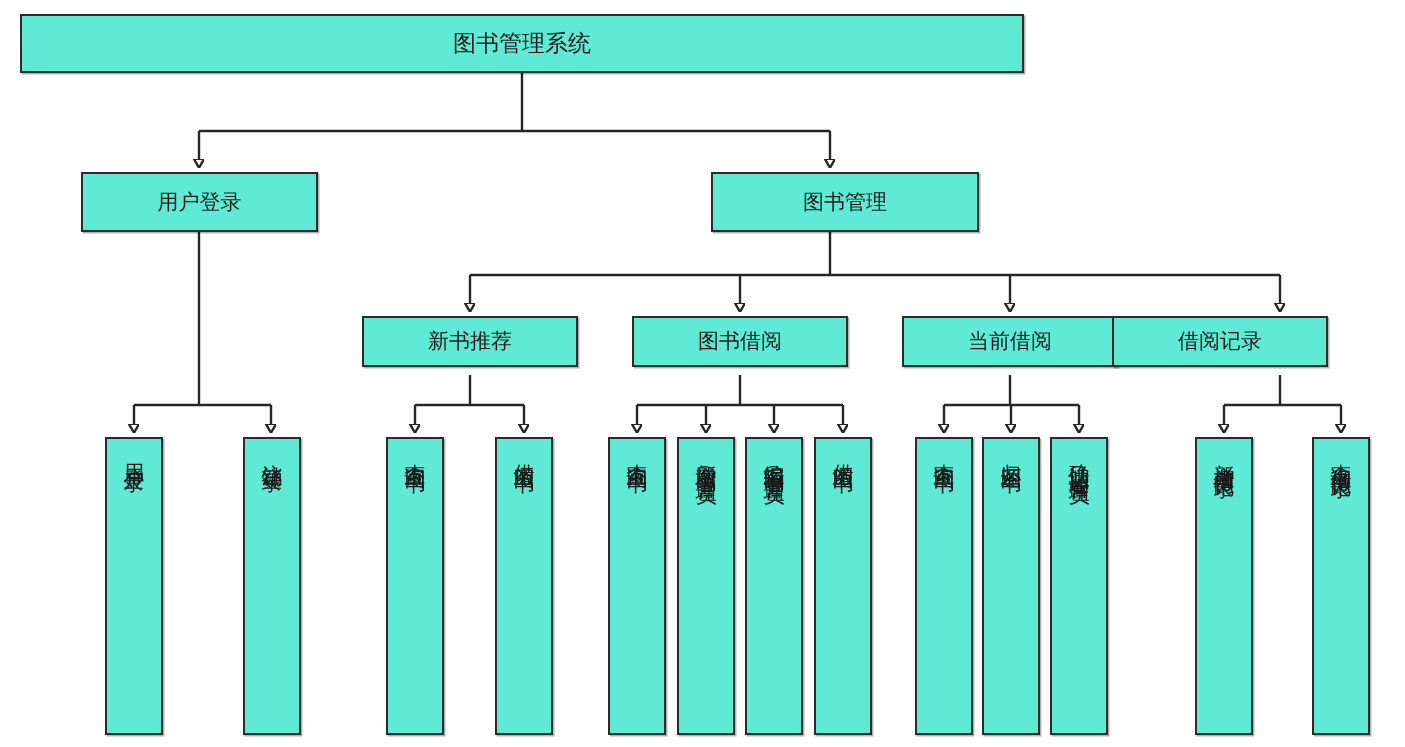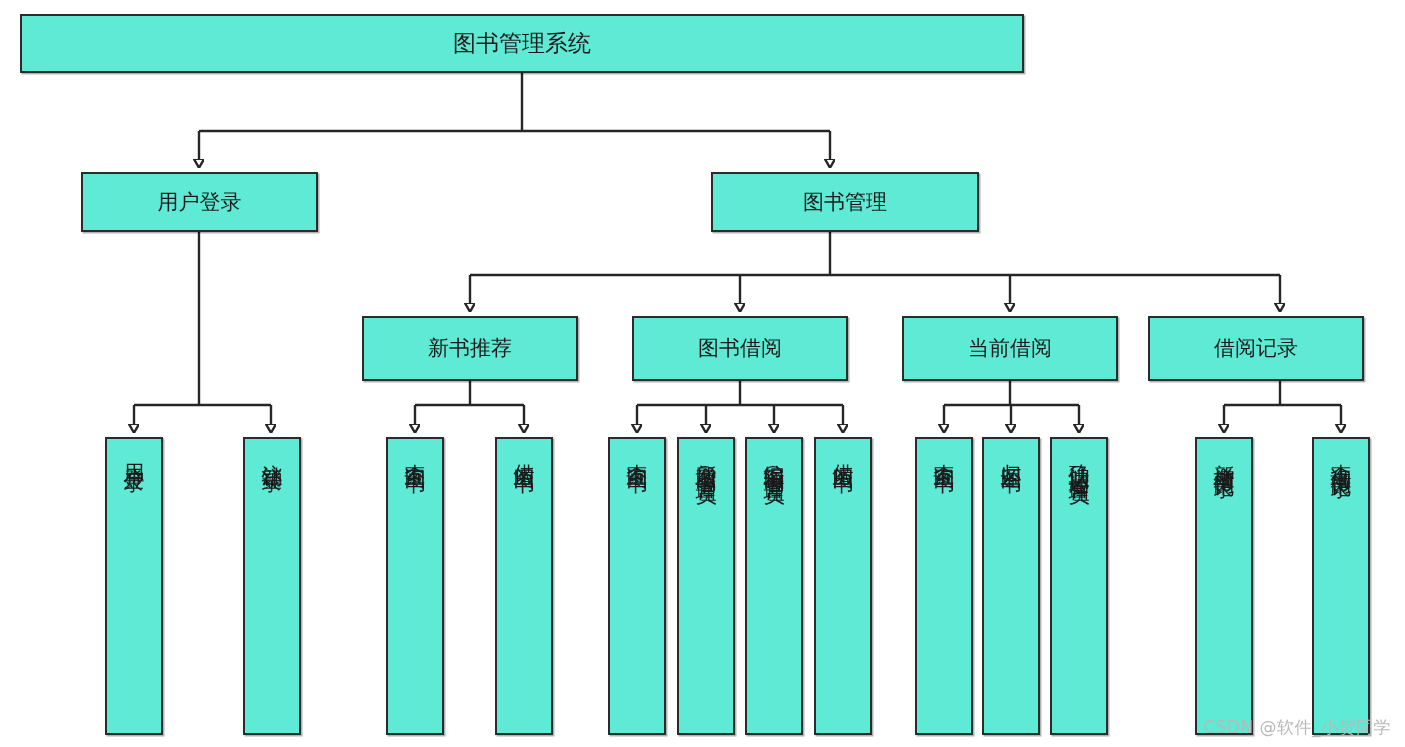--- a/index.html
+++ b/index.html
@@ -53,21 +53,21 @@
   .node.root {
     left: 20px;  top: 14px;  width: 1004px; height: 59px;
   }
   .node.root .label { font-size: 23px; }
 
   
   .node.lvl1 { height: 60px; }
   .node.lvl1 .label { font-size: 21px; }
 
   
-  .node.lvl2 { height: 65px; }
+  .node.lvl2 { height: 51px; }
   .node.lvl2 .label { font-size: 21px; }
 
   
   .node.leaf {
     top: 437px;
     height: 298px;
     align-items: flex-start;
     padding-top: 8px;
   }
   .node.leaf .label {
@@ -159,21 +159,21 @@
   </div>
 
   <div class="node lvl2" style="left:632px; top:316px; width:216px;">
     <span class="label">图书借阅</span>
   </div>
 
   <div class="node lvl2" style="left:902px; top:316px; width:216px;">
     <span class="label">当前借阅</span>
   </div>
 
-  <div class="node lvl2" style="left:1148px; top:316px; width:216px;">
+  <div class="node lvl2" style="left:1112px; top:316px; width:216px;">
     <span class="label">借阅记录</span>
   </div>
 
   <div class="node leaf" style="left:105px; width:58px;">
     <span class="label">用户登录</span>
   </div>
   <div class="node leaf" style="left:243px; width:58px;">
     <span class="label">注销登录</span>
   </div>
 
@@ -207,15 +207,14 @@
     <span class="label">确认归还（管理员）</span>
   </div>
 
   <div class="node leaf" style="left:1195px; width:58px;">
     <span class="label">新增借阅记录</span>
   </div>
   <div class="node leaf" style="left:1312px; width:58px;">
     <span class="label">查询借阅记录</span>
   </div>
 
-  <div id="watermark">CSDN @软件_小贺同学</div>
 
 </div>
 
 </body></html>

